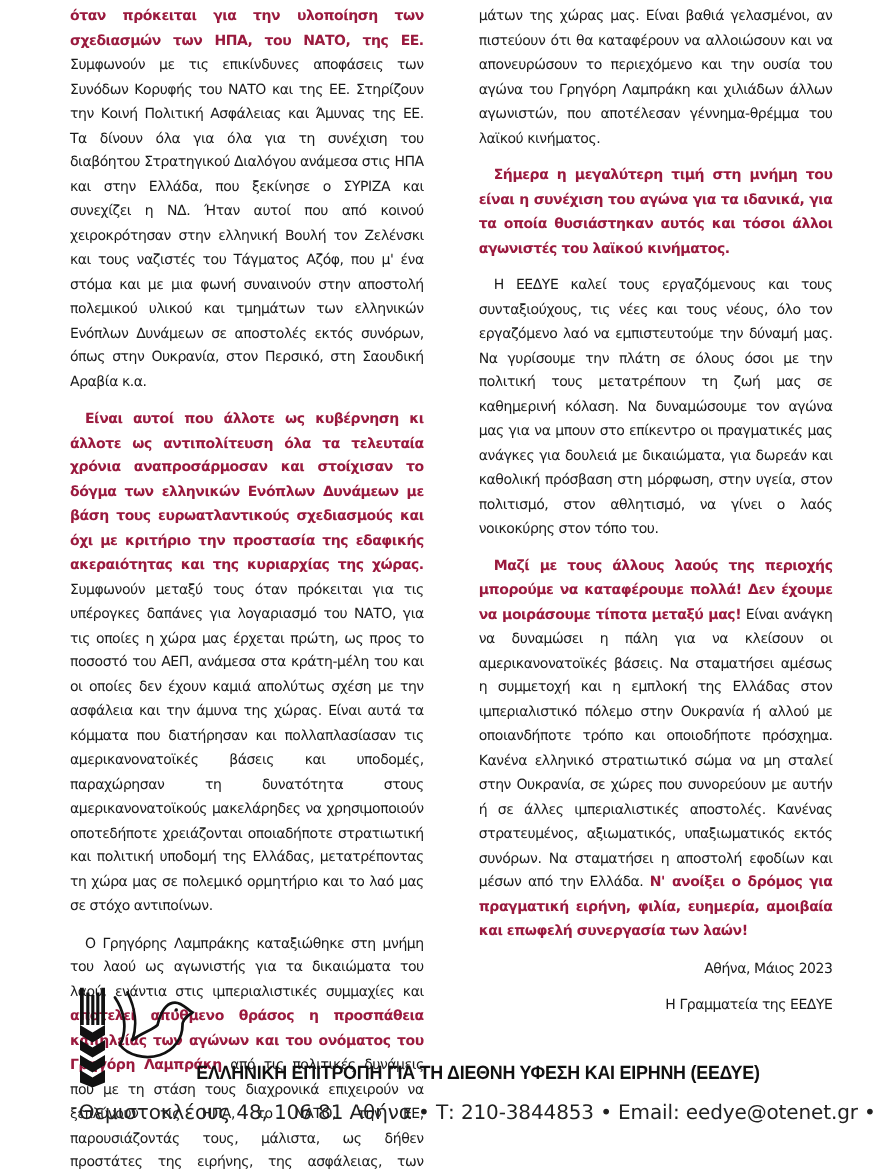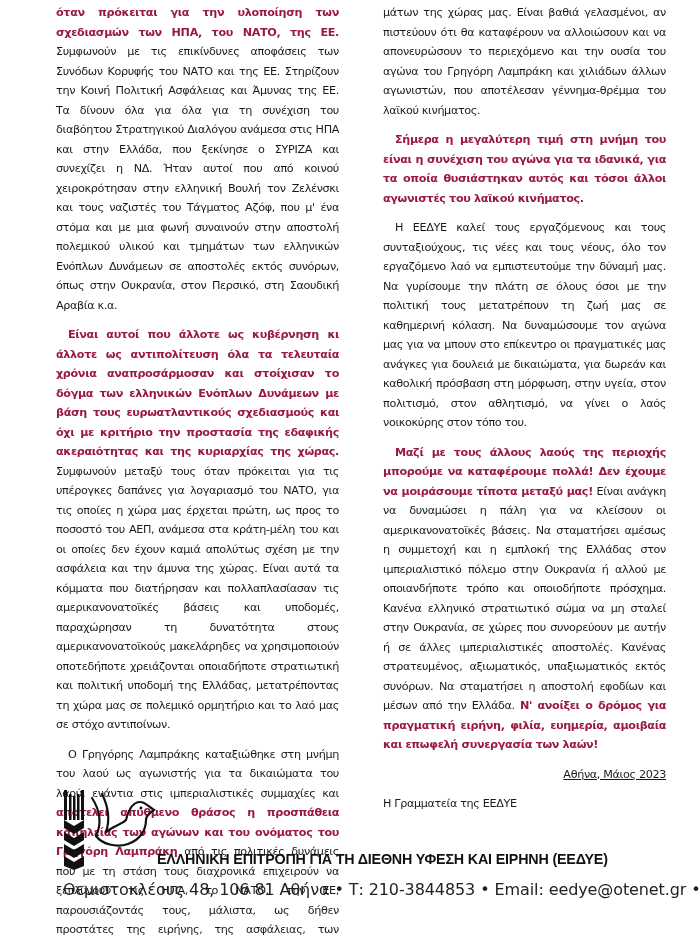--- a/index.html
+++ b/index.html
@@ -5,22 +5,22 @@
   html, body { margin: 0; padding: 0; background: #ffffff; }
   body { width: 700px; height: 937px; position: relative; overflow: hidden;
          font-family: "DejaVu Sans", sans-serif; color: #1a1a1a; }
   .col { position: absolute; top: 3px; width: 283px; font-size: 11.2px; line-height: 19.5px;
          text-align: justify; letter-spacing: -0.35px; }
   .col-left { left: 56px; }
   .col-right { left: 383px; }
   .col p { margin: 0 0 10px 0; }
   .col p.indent { text-indent: 12px; }
   .hl { color: #9a1a3e; font-weight: bold; }
-  .right { text-align: right; margin: 0 0 8px 0; text-decoration: underline; }
-  .center { text-align: left; margin: 0; }
+  .right { text-align: right; margin: 0 0 8px 0; }
+  .center { text-align: right; margin: 0; }
   .footer-logo { position: absolute; left: 62px; top: 790px; width: 100px; height: 80px; }
   .footer-title { position: absolute; left: 157px; top: 850px; font-family: "Liberation Sans", sans-serif;
                   font-weight: bold; font-size: 15.4px; letter-spacing: -0.2px; color: #111; transform: scaleX(0.93); transform-origin: left; white-space: nowrap; }
   .footer-contact { position: absolute; left: 63px; top: 880px; font-size: 16px; letter-spacing: -0.1px; color: #222; white-space: nowrap; text-align: right; }
 </style>
 </head>
 <body>
 
 <div class="col col-left">
   <p><span class="hl">όταν πρόκειται για την υλοποίηση των σχεδιασμών των ΗΠΑ, του ΝΑΤΟ, της ΕΕ.</span><span> Συμφωνούν με τις επικίνδυνες αποφάσεις των Συνόδων Κορυφής του ΝΑΤΟ και της ΕΕ. Στηρίζουν την Κοινή Πολιτική Ασφάλειας και Άμυνας της ΕΕ. Τα δίνουν όλα για όλα για τη συνέχιση του διαβόητου Στρατηγικού Διαλόγου ανάμεσα στις ΗΠΑ και στην Ελλάδα, που ξεκίνησε ο ΣΥΡΙΖΑ και συνεχίζει η ΝΔ. Ήταν αυτοί που από κοινού χειροκρότησαν στην ελληνική Βουλή τον Ζελένσκι και τους ναζιστές του Τάγματος Αζόφ, που μ' ένα στόμα και με μια φωνή συναινούν στην αποστολή πολεμικού υλικού και τμημάτων των ελληνικών Ενόπλων Δυνάμεων σε αποστολές εκτός συνόρων, όπως στην Ουκρανία, στον Περσικό, στη Σαουδική Αραβία κ.α.</span></p>

